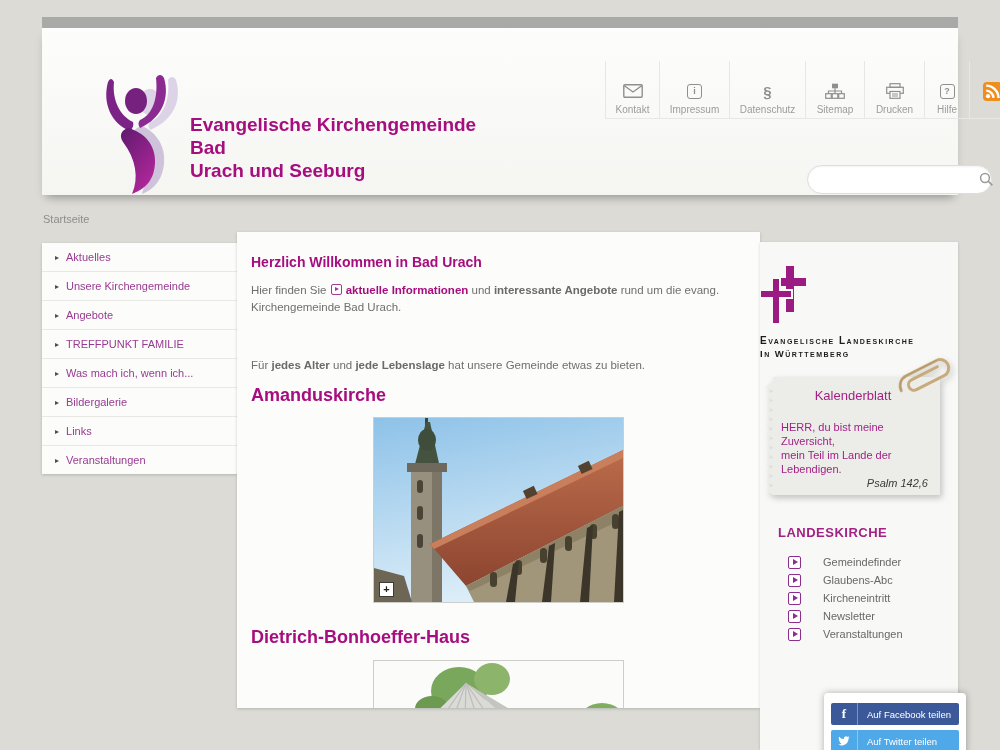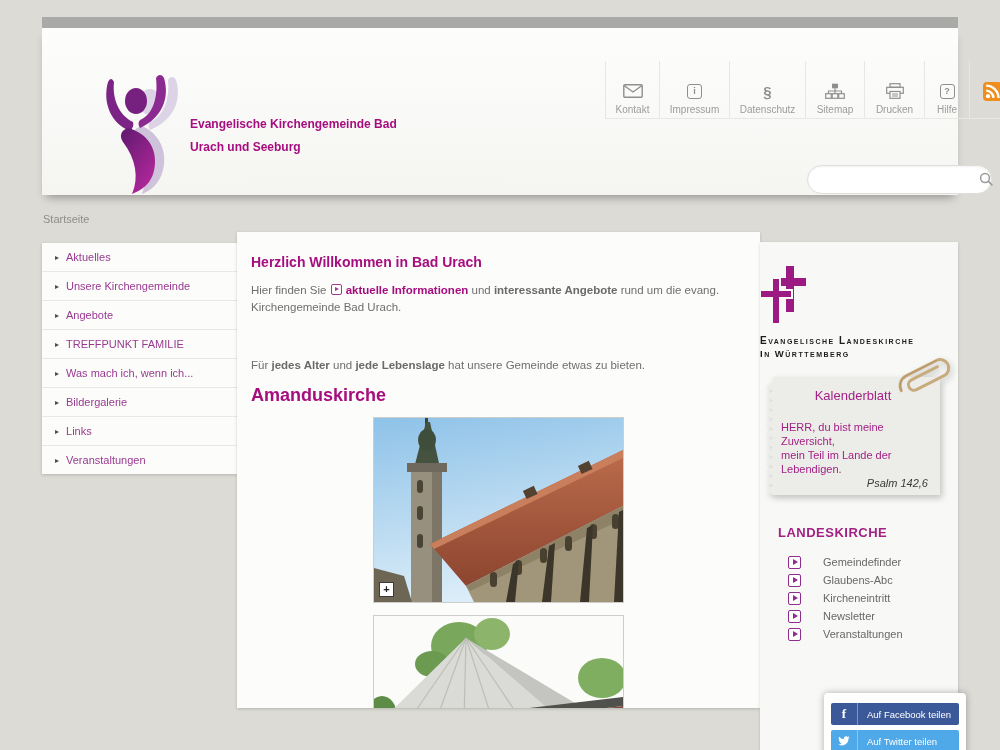--- a/index.html
+++ b/index.html
@@ -12,21 +12,21 @@
   
   .top-strip{position:absolute;left:42px;top:17px;width:916px;height:11px;background:#a9a9a7;}
   .header{
     position:absolute;left:42px;top:28px;width:916px;height:167px;
     background:linear-gradient(#fdfdfc,#f5f5f2);
     box-shadow:0 6px 9px -4px rgba(0,0,0,0.35);
   }
   .logo{position:absolute;left:56px;top:44px;width:88px;height:122px;}
   .site-title{
     position:absolute;left:148px;top:85px;width:320px;
-    color:#a60d7e;font-size:12px;font-weight:bold;line-height:23px;
+    color:#a60d7e;font-size:19px;font-weight:bold;line-height:23px;
   }
   
   .topnav{
     position:absolute;left:563px;top:33px;height:57px;display:flex;align-items:stretch;
     border-bottom:1px solid #e7e7e4;
   }
   .topnav-item{
     border-left:1px solid #e7e7e4;display:flex;flex-direction:column;align-items:center;
     padding-top:20px;cursor:pointer;
   }
@@ -322,20 +322,21 @@
       <g fill="#3b352a">
         <path d="M132 184 L139 146 L145 143 L141 184 Z"></path>
         <path d="M168 184 L175 128 L181 125 L177 184 Z"></path>
         <path d="M206 184 L213 110 L219 107 L215 184 Z"></path>
         <path d="M240 184 L245 94 L249 92 L249 184 Z"></path>
       </g>
     </svg>
     <div class="zoom-btn">+</div>
   </div>
 
+  <h2 class="h-sec2">Dietrich-Bonhoeffer-Haus</h2>
 
   <div class="photo photo2">
     <svg width="249" height="190" viewBox="0 0 249 190">
       <rect width="249" height="190" fill="#fbfbf9"></rect>
       <ellipse cx="85" cy="30" rx="28" ry="24" fill="#79a75c"></ellipse>
       <ellipse cx="118" cy="18" rx="18" ry="16" fill="#8cb46b"></ellipse>
       <ellipse cx="58" cy="48" rx="17" ry="13" fill="#6b9a50"></ellipse>
       <ellipse cx="228" cy="62" rx="24" ry="20" fill="#7fae61"></ellipse>
       <ellipse cx="8" cy="100" rx="15" ry="20" fill="#5d8c46"></ellipse>
       <path d="M92 22 L2 110 L180 98 Z" fill="#dadad6"></path>

